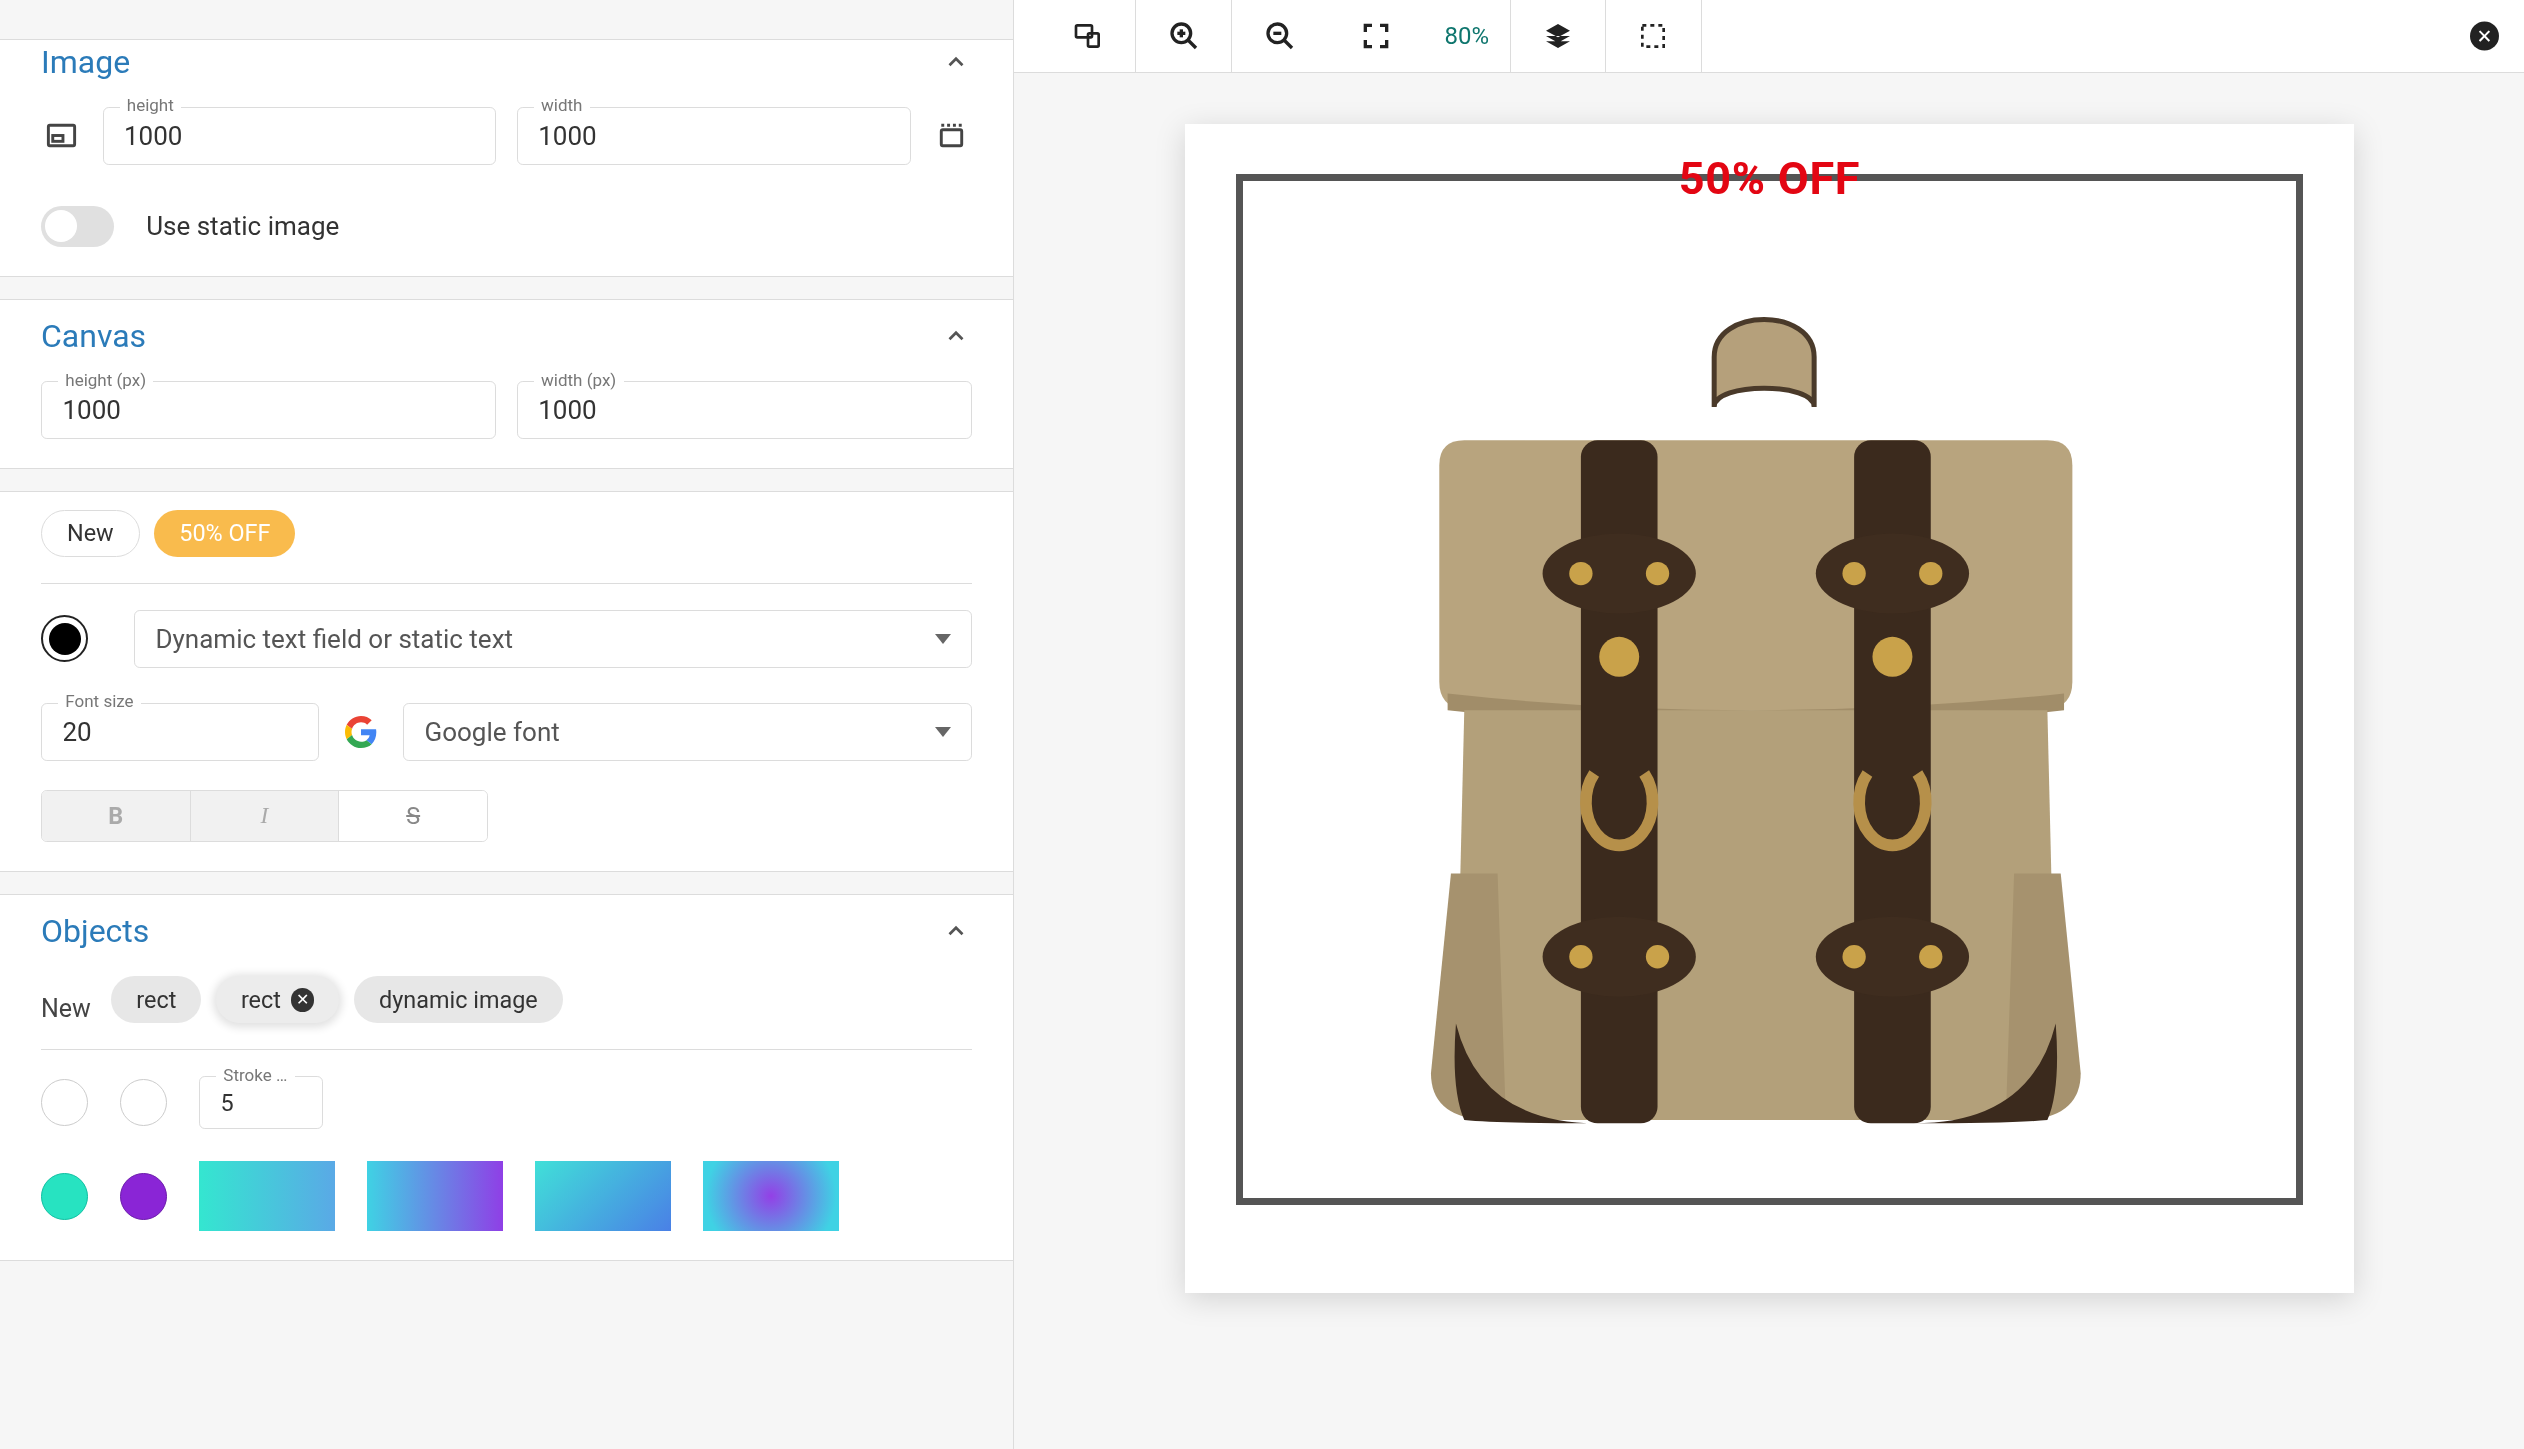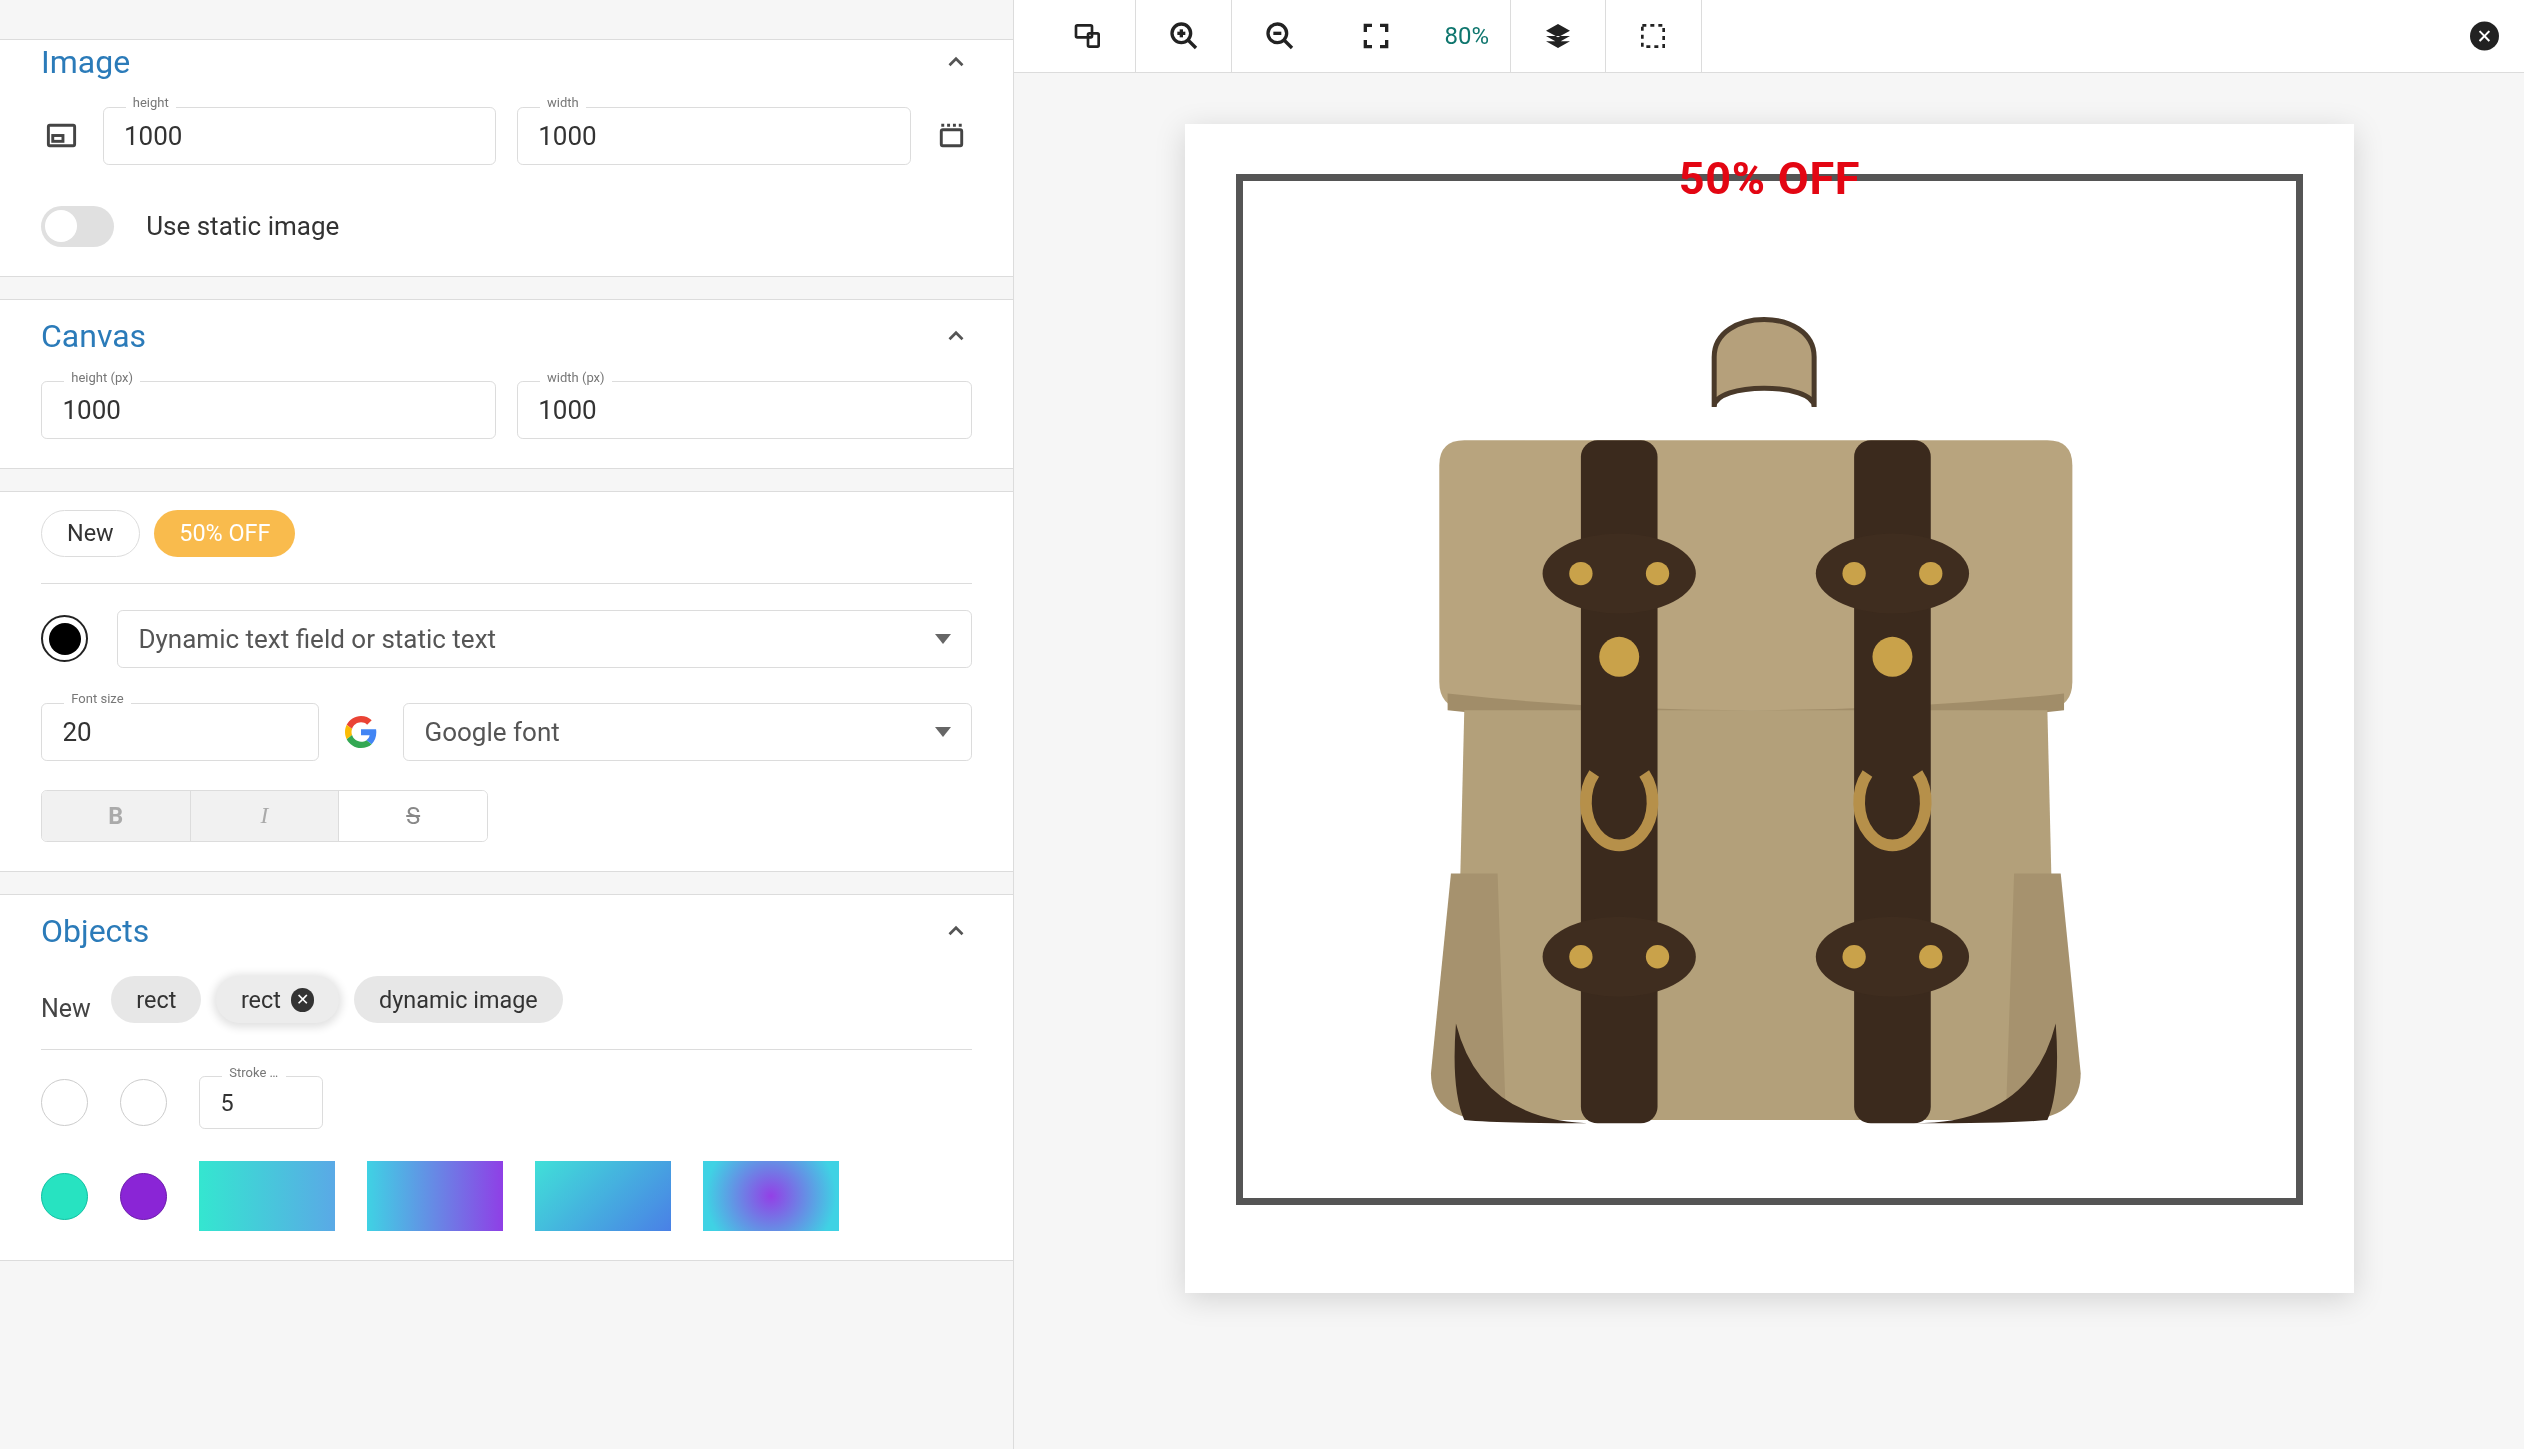--- a/index.html
+++ b/index.html
@@ -56,24 +56,24 @@
 
   .row { display: flex; align-items: center; gap: 20.5px; }
 
   .field {
     position: relative;
     flex: 1;
   }
   .field .float-label {
     position: absolute;
     top: -11.7px;
-    left: 23px;
+    left: 17px;
     background: var(--panel-bg);
     padding: 0 7.3px;
-    font-size: 13px;
+    font-size: 17px;
     color: var(--muted);
   }
   .input, .select {
     width: 100%;
     height: 58px;
     border: 0.7px solid var(--border);
     border-radius: 5.8px;
     padding: 0 20.5px;
     font-size: 26px;
     background: #fff;
@@ -272,21 +272,21 @@
       <div class="chips">
         <div class="chip outlined">
             <span>New</span>
           </div>
         <div class="chip selected">
             <span>50% OFF</span>
           </div>
       </div>
       <div class="subdivider"></div>
 
-      <div class="row" style="gap:29px;">
+      <div class="row" style="gap:46px;">
         <div class="swatch-ring">
             <div class="inner" style="background:#000;"></div>
           </div>
         <div class="field" style="flex:1;">
           <div class="select">
             <span>Dynamic text field or static text</span>
             <span class="triangle-down"></span>
           </div>
         </div>
       </div>

